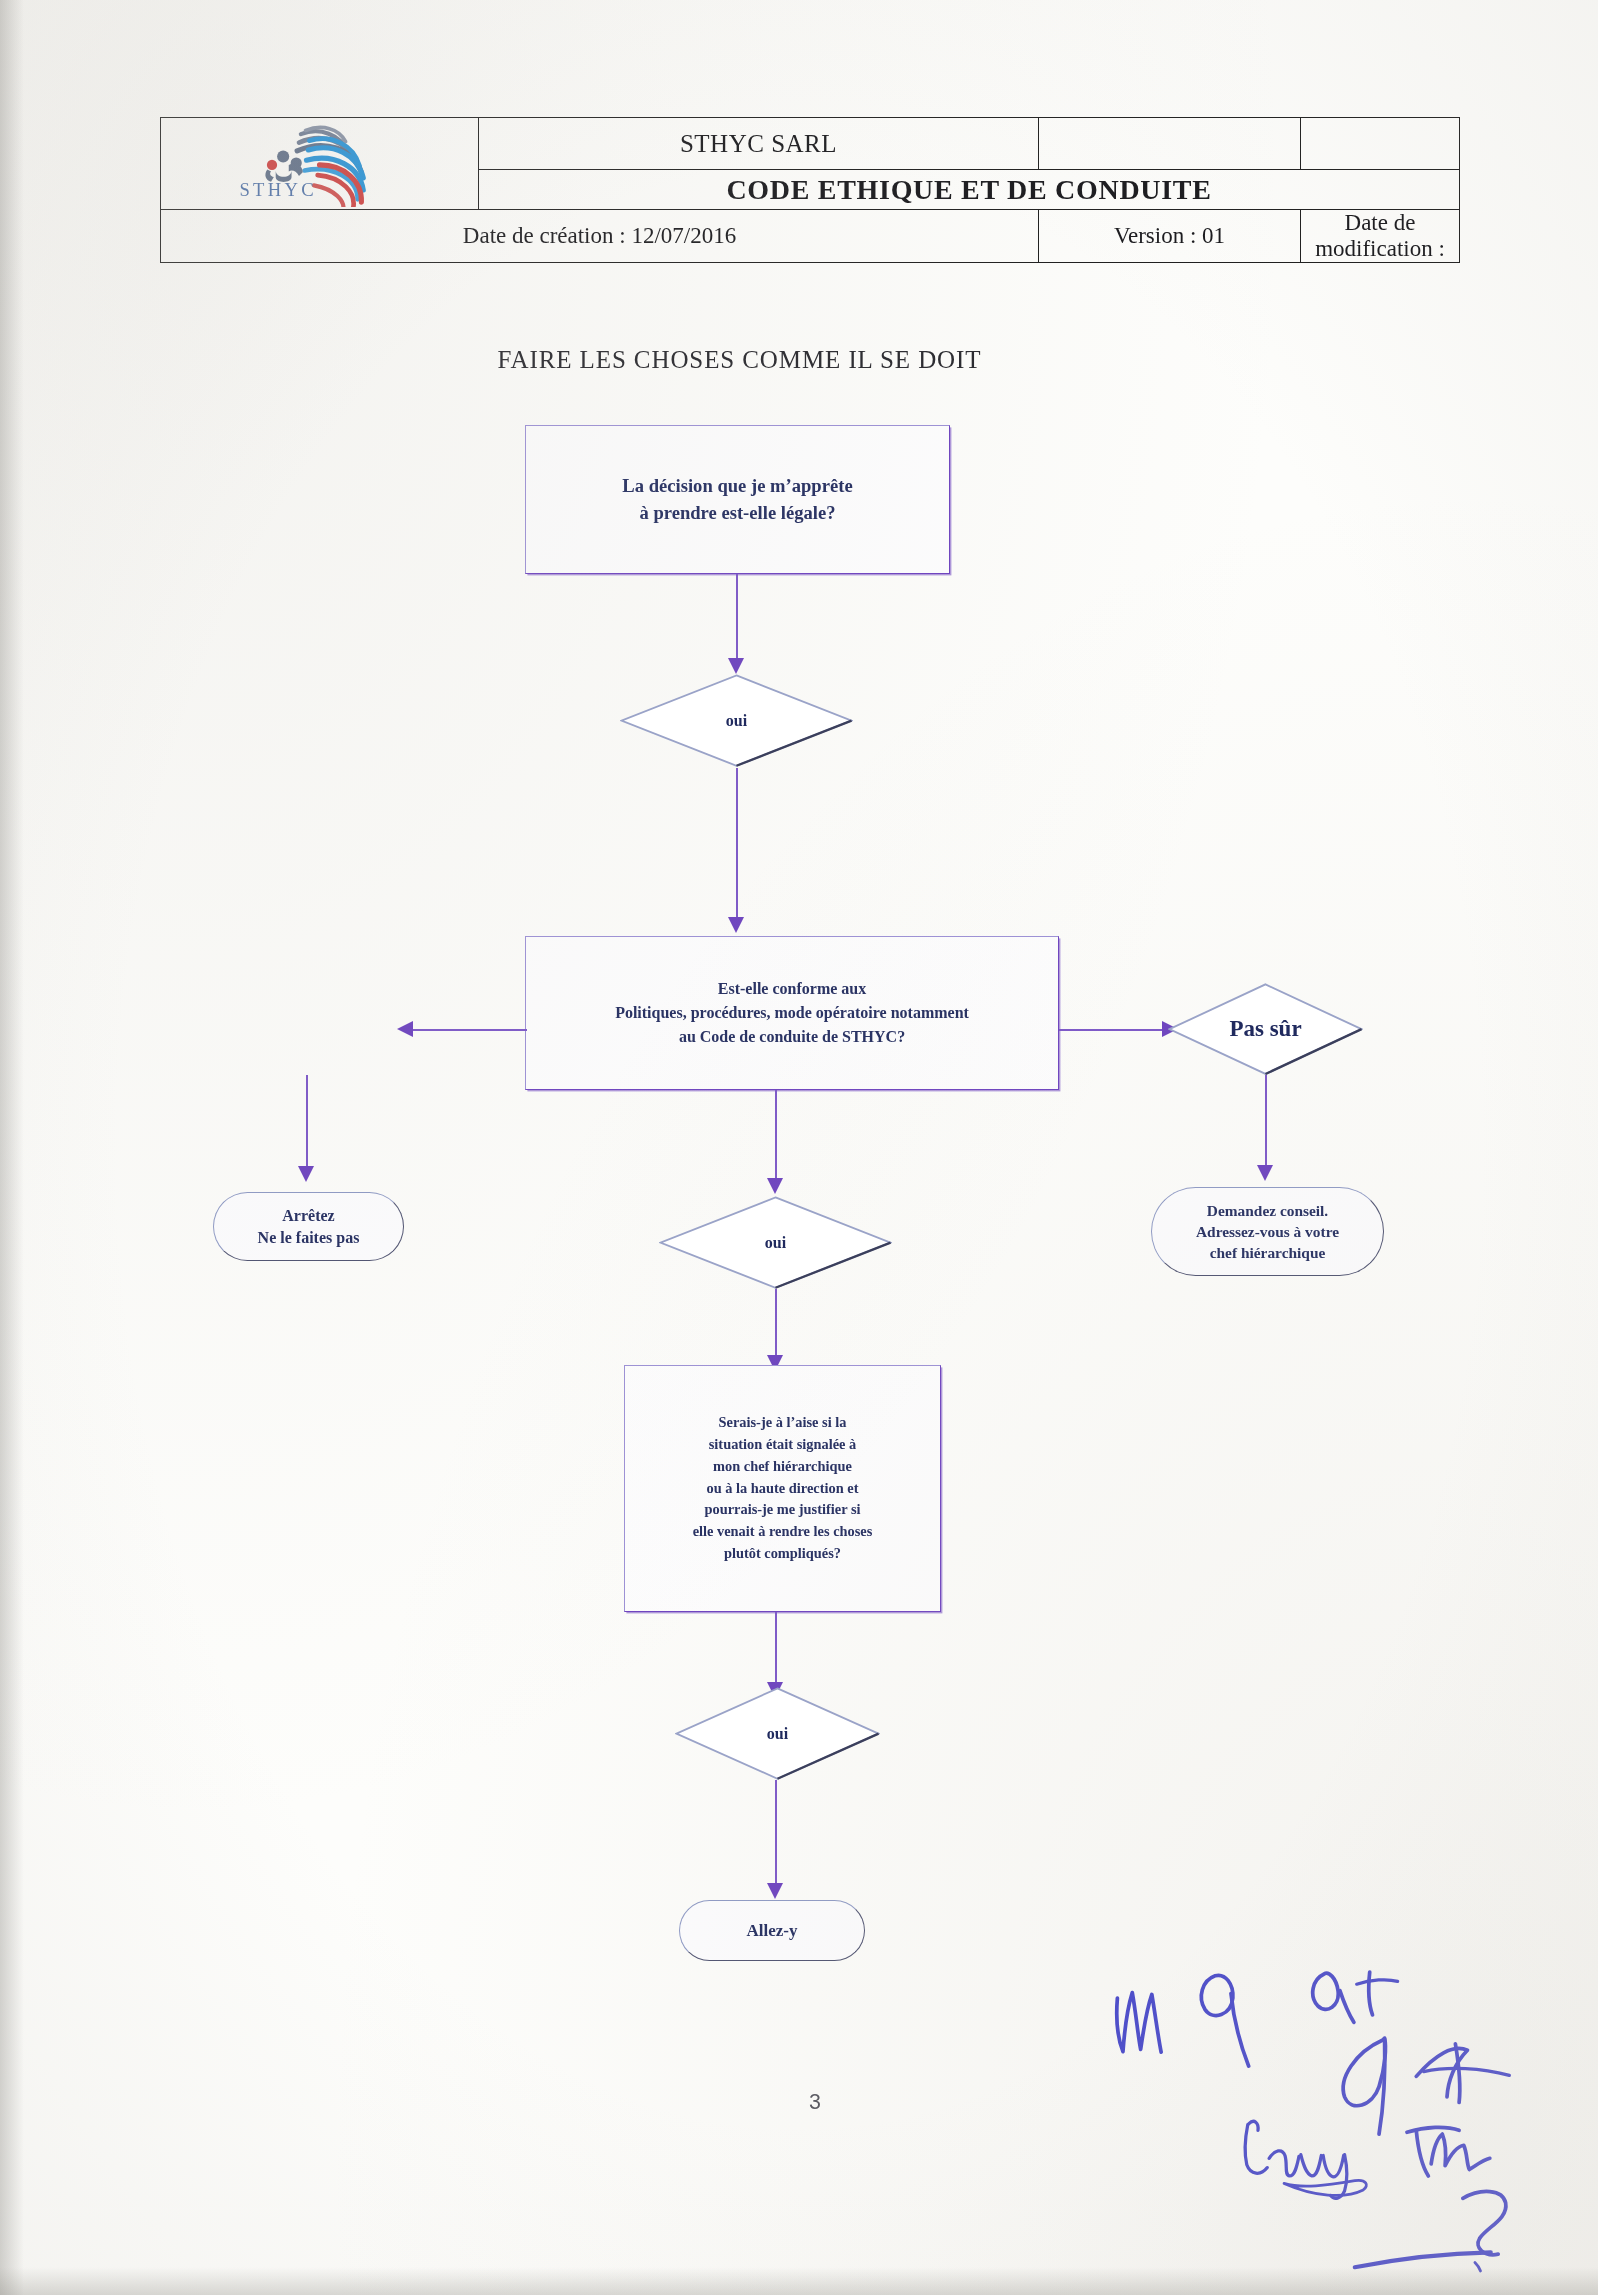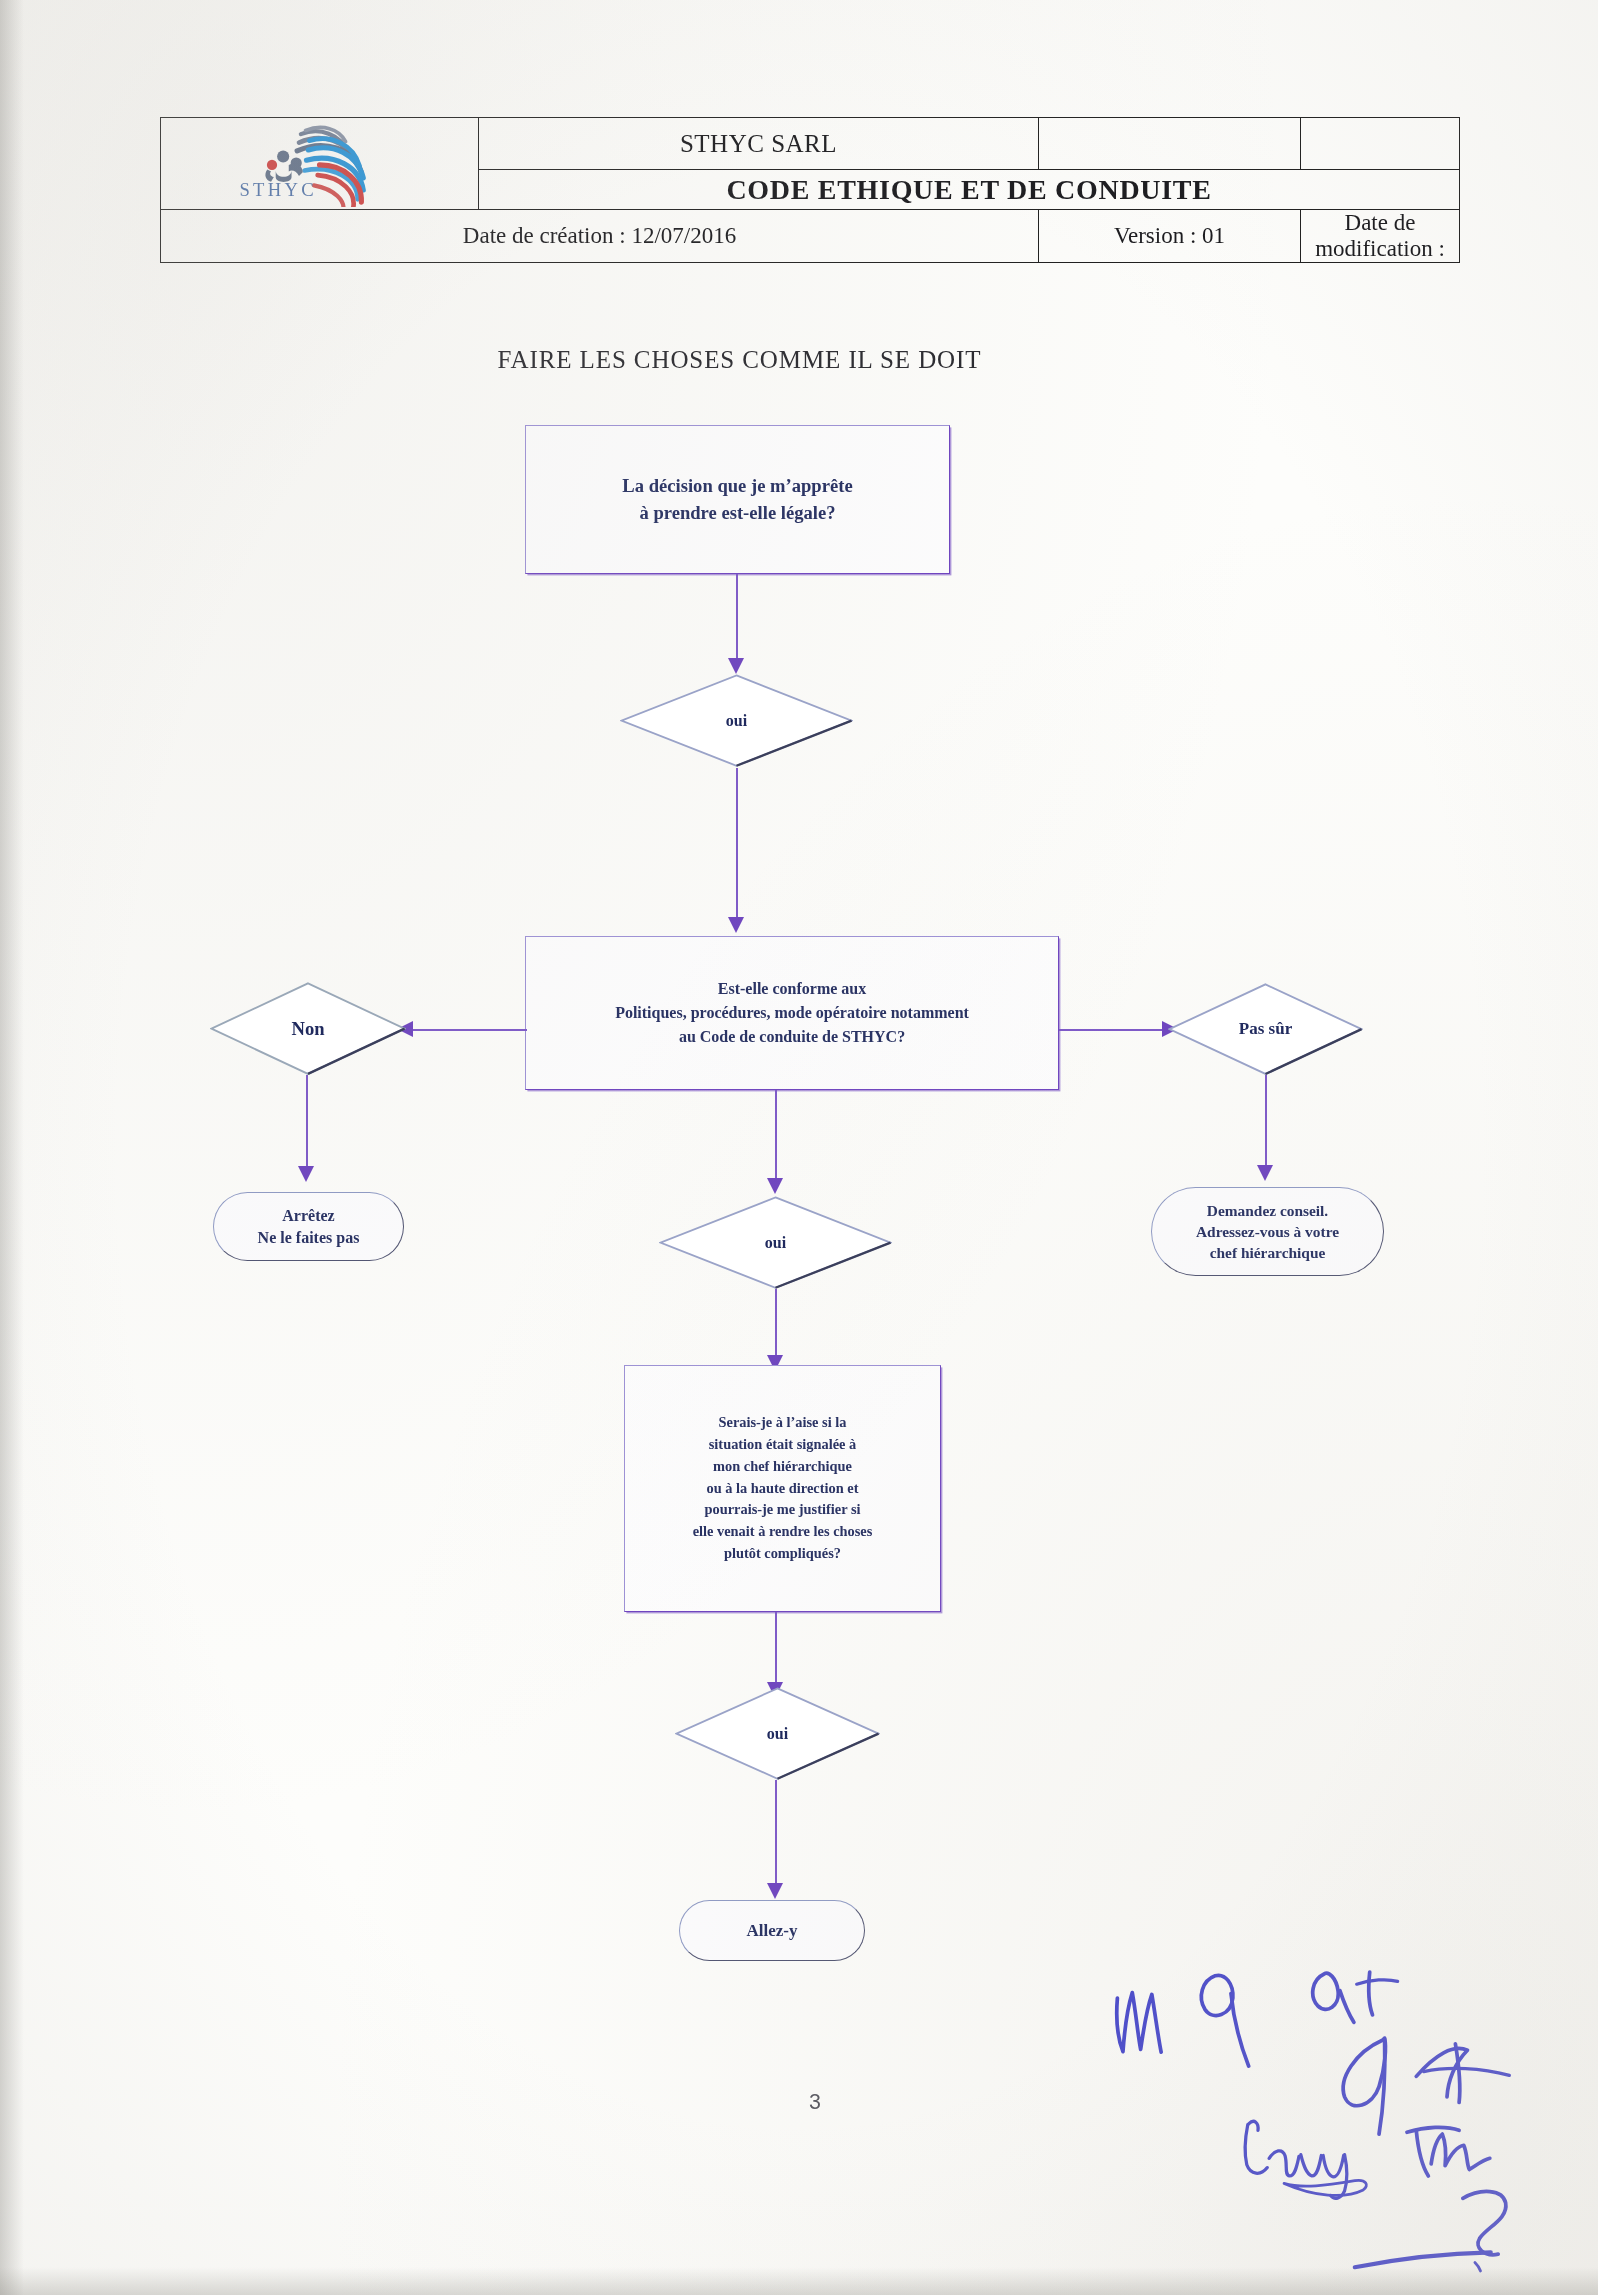--- a/index.html
+++ b/index.html
@@ -273,47 +273,40 @@
       <div style="font-size:16px; line-height:1.5;">
         <span class="nline">Est-elle conforme aux</span>
         <span class="nline">Politiques, procédures, mode opératoire notamment</span>
         <span class="nline">au Code de conduite de STHYC?</span>
       </div>
     </div>
 
     <div class="conn conn-h" style="left:413px; top:1029px; width:114px;"></div>
     <div class="arrowhead arrow-left" style="left:397px; top:1021px;"></div>
 
-    <div class="node diamond-node" style="left:210px; top:982px; width:196px; height:93px;">
-      <svg class="dshape" viewBox="0 0 420 200" preserveAspectRatio="none">
-        <polygon points="210,3 417,100 210,197 3,100" fill="#ffffff" stroke="#9aa8b8" stroke-width="4"></polygon>
-        <polyline points="417,100 210,197" fill="none" stroke="#3b3f5c" stroke-width="5"></polyline>
-      </svg>
-      <span class="dlabel" style="font-size:18.6px;">Non</span>
-    </div>
 
     <div class="conn conn-v" style="left:306px; top:1075px; height:95px;"></div>
     <div class="arrowhead arrow-down" style="left:298px; top:1166px;"></div>
 
     <div class="node round-node" style="left:213px; top:1192px; width:191px; height:69px;">
       <div style="font-size:16px; line-height:1.35;">
         <span class="nline">Arrêtez</span>
         <span class="nline">Ne le faites pas</span>
       </div>
     </div>
 
     <div class="conn conn-h" style="left:1059px; top:1029px; width:108px;"></div>
     <div class="arrowhead" style="left:1162px; top:1021px; border-top:8.9px solid transparent; border-bottom:8.9px solid transparent; border-left:16px solid #6a3fbf;"></div>
 
     <div class="node diamond-node" style="left:1168px; top:983px; width:195px; height:92px;">
       <svg class="dshape" viewBox="0 0 418 198" preserveAspectRatio="none">
         <polygon points="209,3 415,99 209,195 3,99" fill="#ffffff" stroke="#9aa3c8" stroke-width="4"></polygon>
         <polyline points="415,99 209,195" fill="none" stroke="#3b3f5c" stroke-width="5"></polyline>
       </svg>
-      <span class="dlabel" style="font-size:17px;">Pas sûr</span>
+      <span class="dlabel" style="font-size:23px;">Pas sûr</span>
     </div>
 
     <div class="conn conn-v" style="left:1265px; top:1075px; height:94px;"></div>
     <div class="arrowhead arrow-down" style="left:1257px; top:1165px;"></div>
 
     <div class="node round-node" style="left:1151px; top:1187px; width:233px; height:89px;">
       <div style="font-size:15.4px; line-height:1.38;">
         <span class="nline">Demandez conseil.</span>
         <span class="nline">Adressez-vous à votre</span>
         <span class="nline">chef hiérarchique</span>

